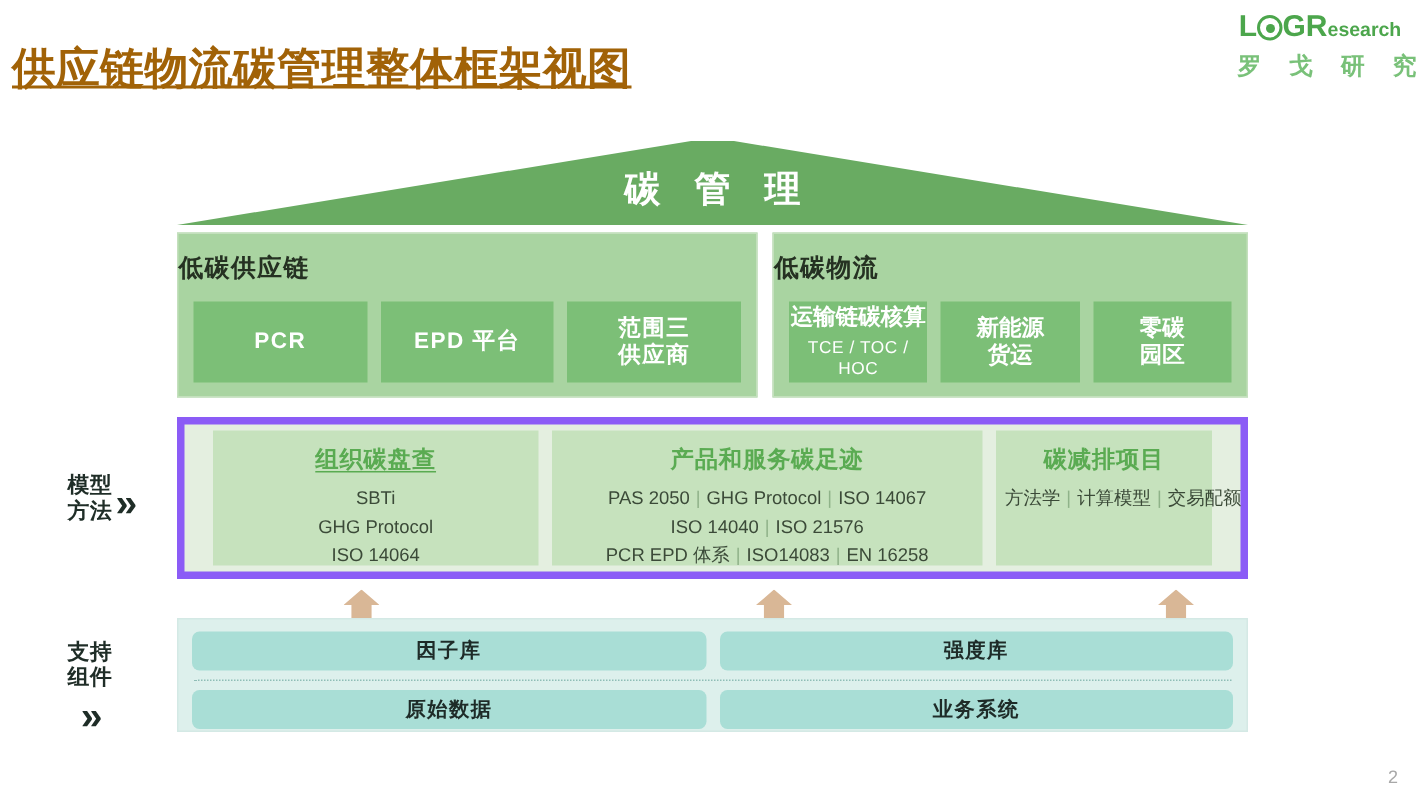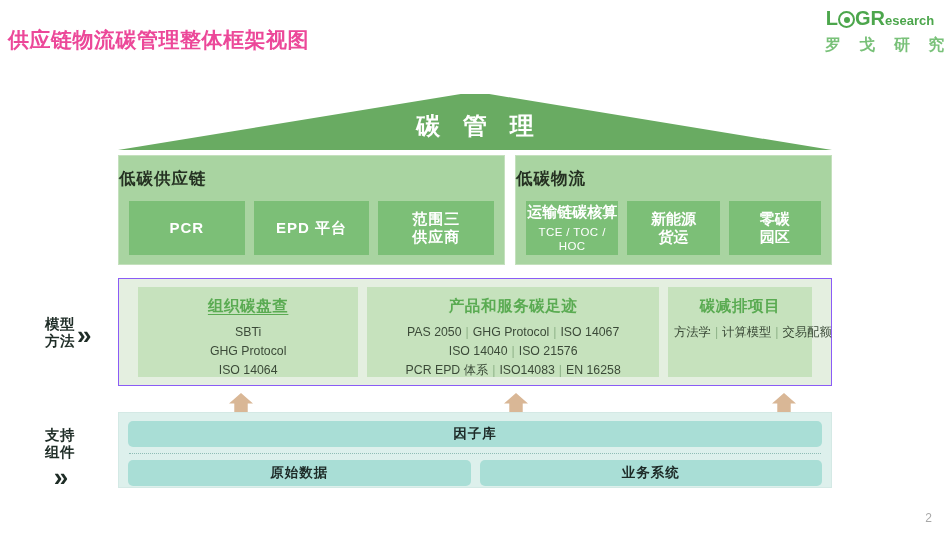--- a/index.html
+++ b/index.html
@@ -12,25 +12,26 @@
   #slide {
     position: relative;
     width: 950px; height: 535px;
     background: #ffffff;
   }
 
   
   #page-title {
     position: absolute;
     left: 8px; top: 26px;
-    font-size: 21px;
-    font-weight: 700;
-    color: #ec4899;
+    font-size: 29px;
+    font-weight: 700;
+    color: #a16207;
     letter-spacing: 0.5px;
     white-space: nowrap;
+    text-decoration: underline;
   }
   #brand-logo {
     position: absolute;
     right: 8px; top: 8px;
     width: 124px; height: 44px;
     text-align: center;
   }
   #brand-wordmark {
     font-size: 20px;
     font-weight: 700;
@@ -140,21 +141,21 @@
     letter-spacing: 0.4px;
   }
   #pillar-supply .cell-main { letter-spacing: 1px; }
 
   
   #methods-band {
     position: absolute;
     left: 118px; top: 278px;
     width: 714px; height: 108px;
     background: #e4efe0;
-    border: 1px solid #8b5cf6;
+    border: 5px solid #8b5cf6;
     display: flex;
     align-items: center;
     padding: 0 19px;
     gap: 9px;
   }
   .method-card {
     background: #c6e2bd;
     height: 90px;
     padding: 9px 6px 0 6px;
     text-align: center;
@@ -349,20 +350,23 @@
       <div>支持</div>
       <div>组件</div>
     </div>
     <div class="side-chevron">»</div>
   </div>
 
   <div id="support-band">
     <div class="support-row" id="support-row-top">
       <div class="support-chip">
           <span>因子库</span>
+        </div>
+      <div class="support-chip">
+          <span>强度库</span>
         </div>
     </div>
     <div id="support-divider"></div>
     <div class="support-row" id="support-row-bottom">
       <div class="support-chip">
           <span>原始数据</span>
         </div>
       <div class="support-chip">
           <span>业务系统</span>
         </div>

